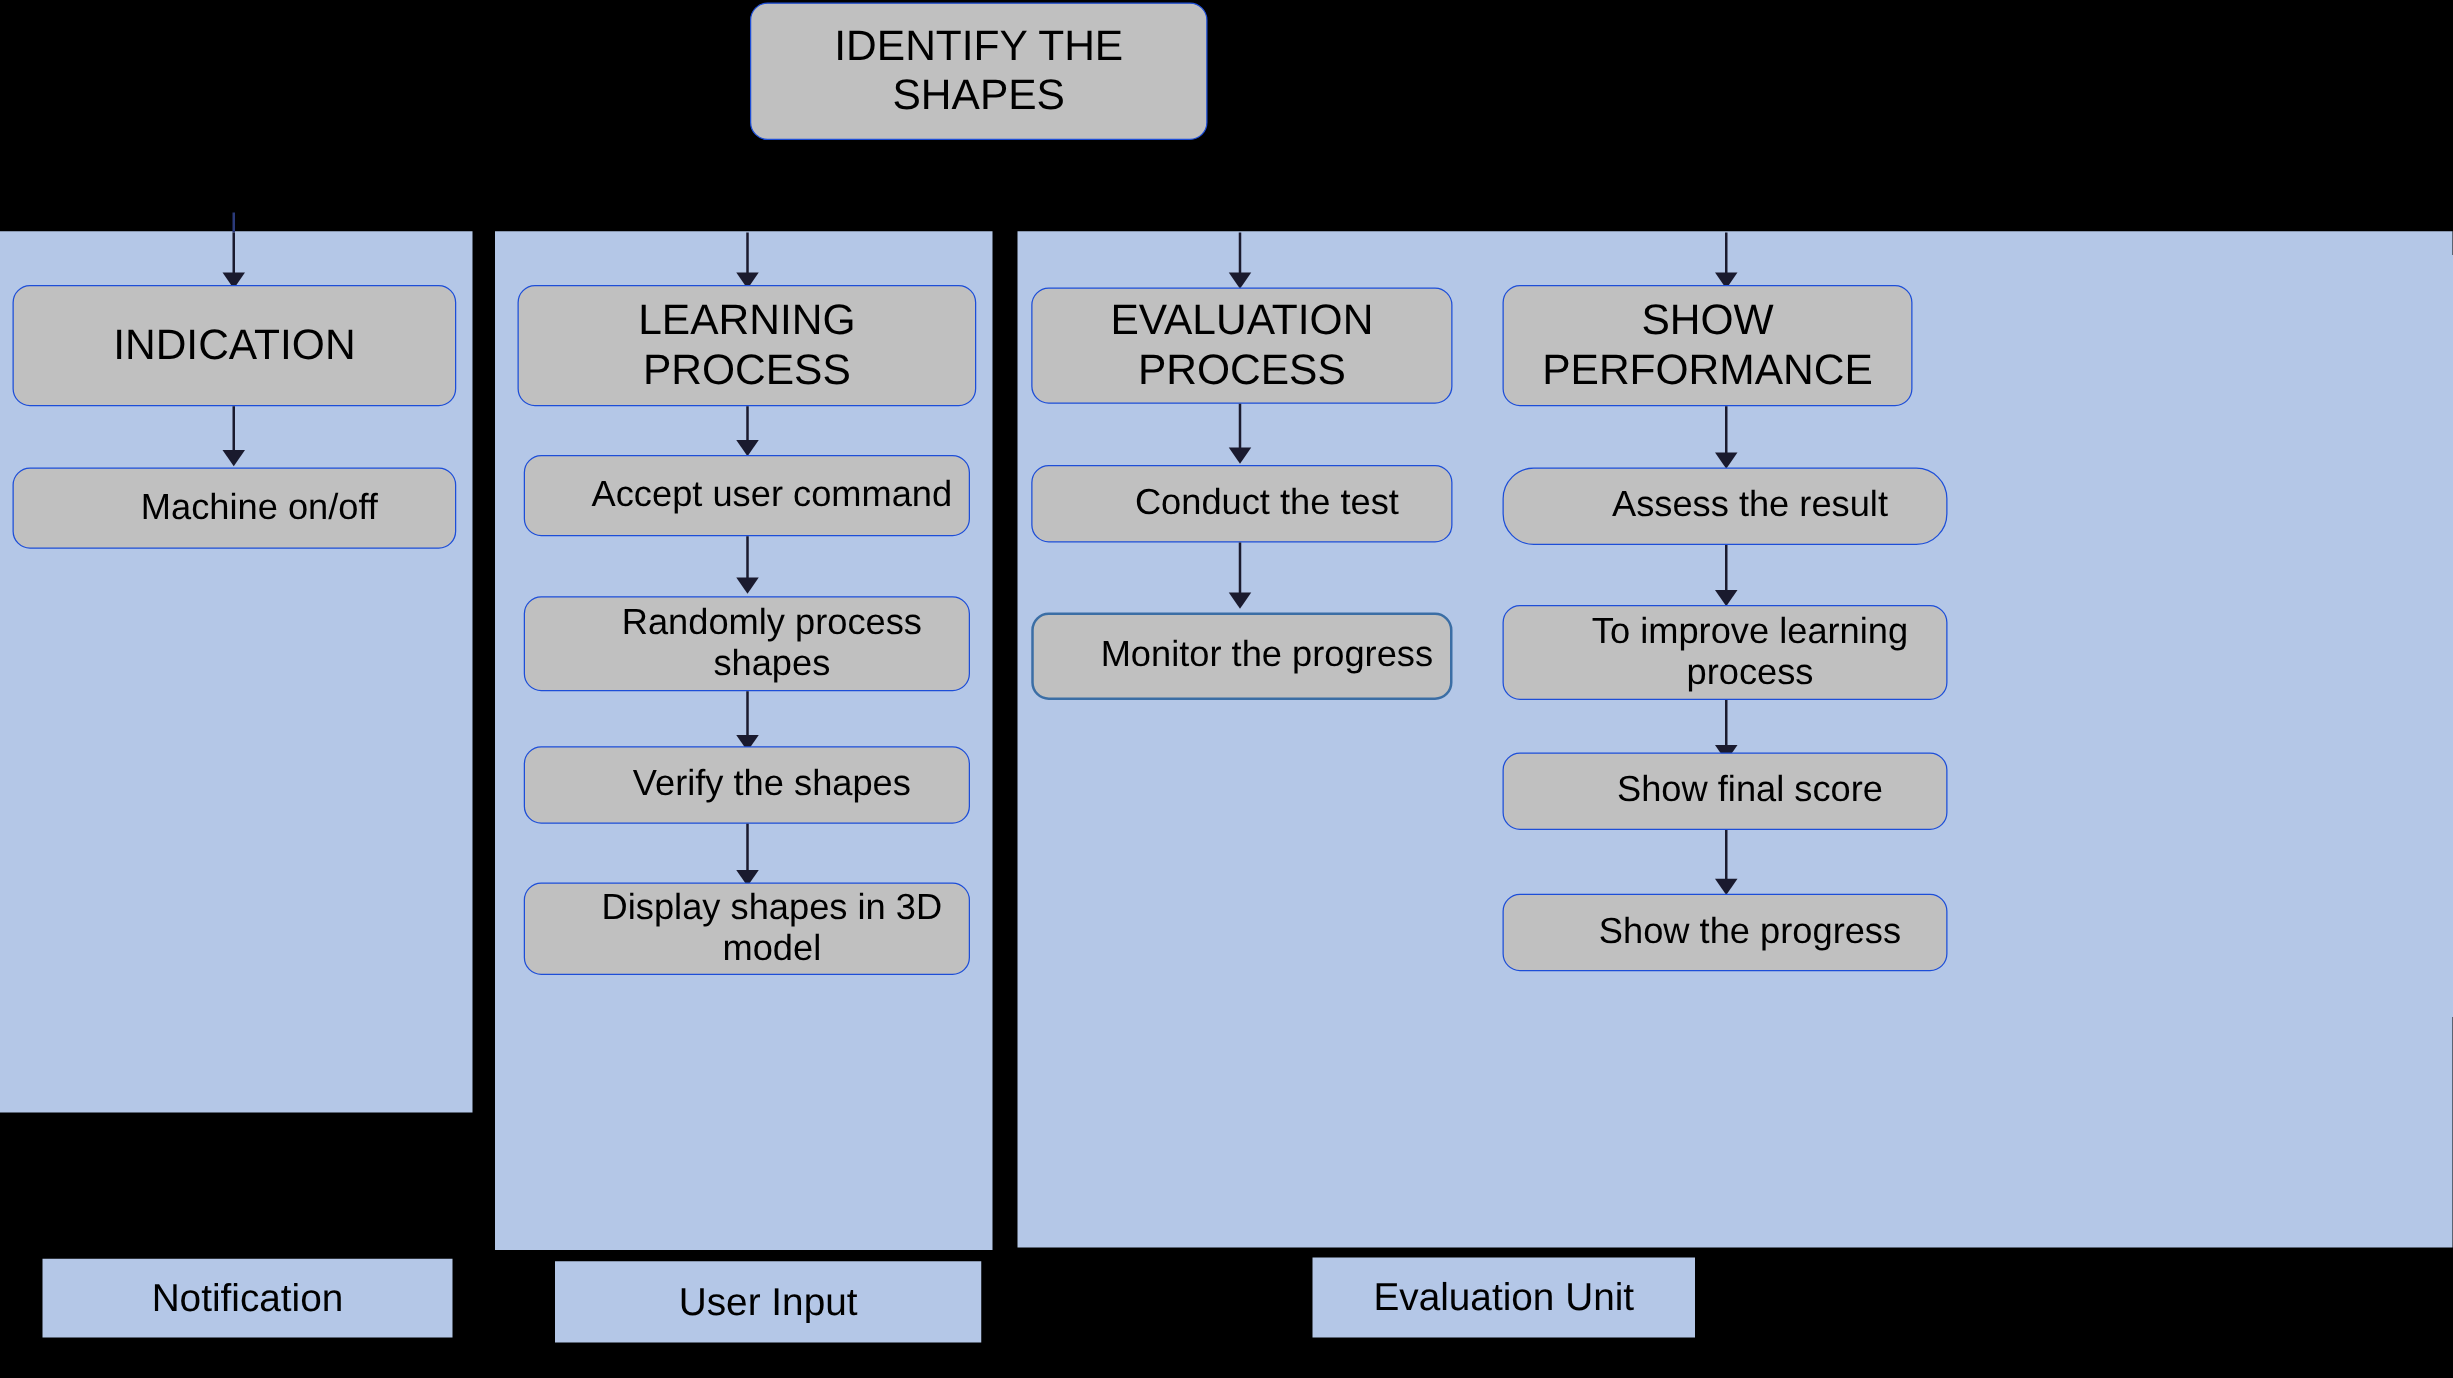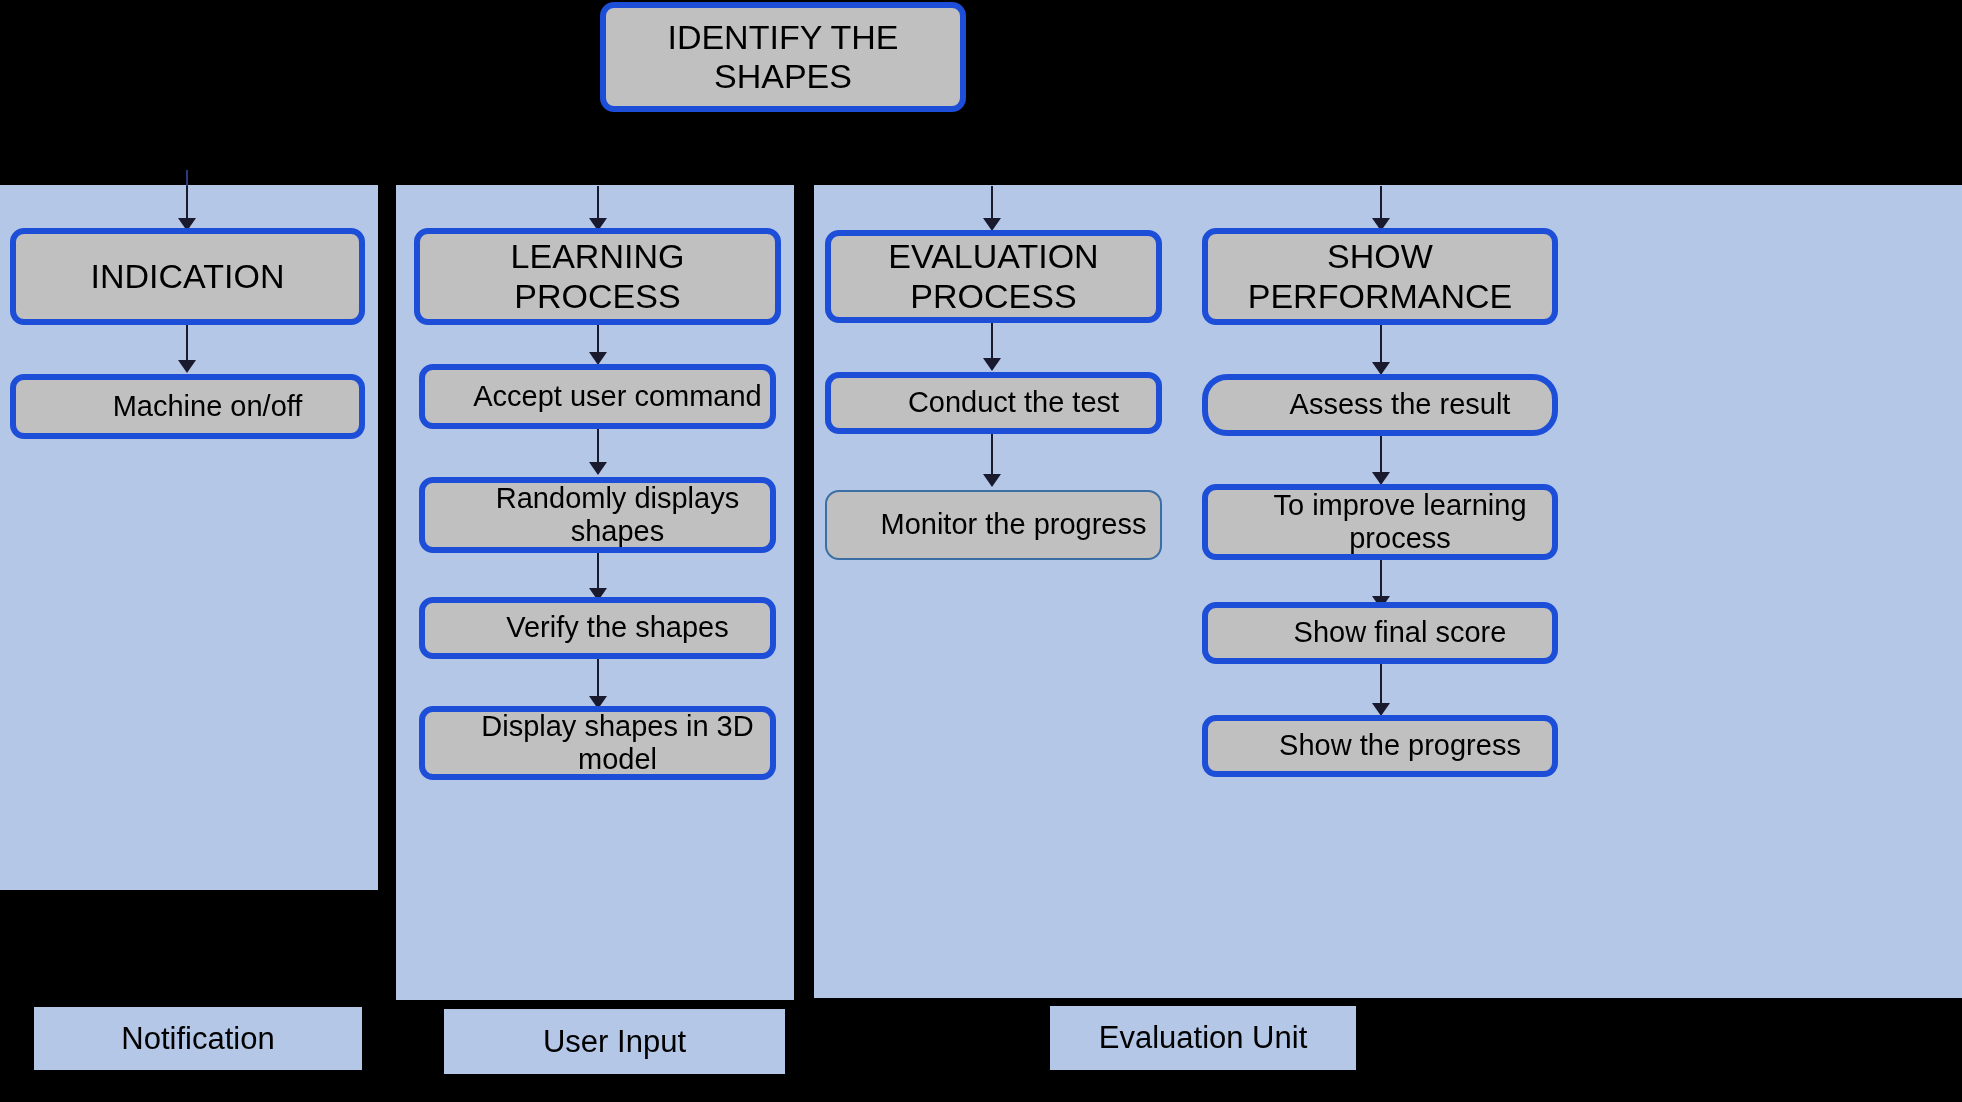--- a/index.html
+++ b/index.html
@@ -13,21 +13,21 @@
     position: relative;
     overflow: hidden;
     font-family: "Liberation Sans", sans-serif;
   }
 
   
   .node {
     position: absolute;
     box-sizing: border-box;
     background: #c0c0c0;
-    border: 6px solid #1d4ed8;
+    border: 1px solid #1d4ed8;
     border-radius: 14px;
     display: flex;
     align-items: center;
     justify-content: center;
     text-align: center;
     color: #000000;
     line-height: 1.15;
     padding: 2px 8px;
   }
   .node.selected {
@@ -121,21 +121,21 @@
 <div class="conn-head" style="left:589px; top:352px;"></div>
 
 <div class="node step-node" style="left:419px; top:364px; width:357px; height:65px;">
   <span class="label">Accept user command</span>
 </div>
 
 <div class="conn-line" style="left:597px; top:429px; height:38px;"></div>
 <div class="conn-head" style="left:589px; top:462px;"></div>
 
 <div class="node step-node" style="left:419px; top:477px; width:357px; height:76px;">
-  <span class="label">Randomly displays shapes</span>
+  <span class="label">Randomly process shapes</span>
 </div>
 
 <div class="conn-line" style="left:597px; top:553px; height:40px;"></div>
 <div class="conn-head" style="left:589px; top:588px;"></div>
 
 <div class="node step-node" style="left:419px; top:597px; width:357px; height:62px;">
   <span class="label">Verify the shapes</span>
 </div>
 
 <div class="conn-line" style="left:597px; top:659px; height:42px;"></div>
@@ -156,21 +156,21 @@
   <span class="label">Conduct the test</span>
 </div>
 
 <div class="conn-line" style="left:991px; top:434px; height:45px;"></div>
 <div class="conn-head" style="left:983px; top:474px;"></div>
 
 <div class="node step-node selected" style="left:825px; top:490px; width:337px; height:70px;">
   <span class="label">Monitor the progress</span>
 </div>
 
-<div class="node header-node" style="left:1202px; top:228px; width:356px; height:97px;">
+<div class="node header-node" style="left:1202px; top:228px; width:328px; height:97px;">
   <span class="label">SHOW PERFORMANCE</span>
 </div>
 
 <div class="conn-line" style="left:1380px; top:325px; height:42px;"></div>
 <div class="conn-head" style="left:1372px; top:362px;"></div>
 
 <div class="node step-node" style="left:1202px; top:374px; width:356px; height:62px;border-radius:25px;">
   <span class="label">Assess the result</span>
 </div>
 

